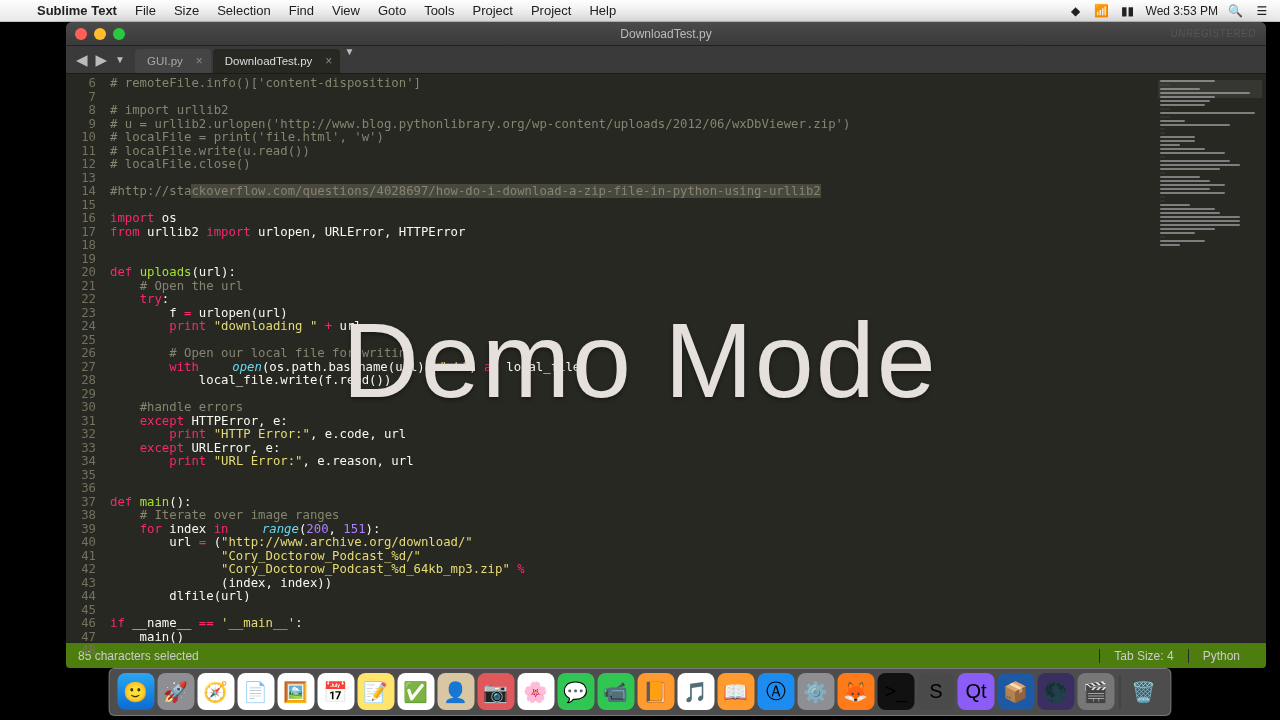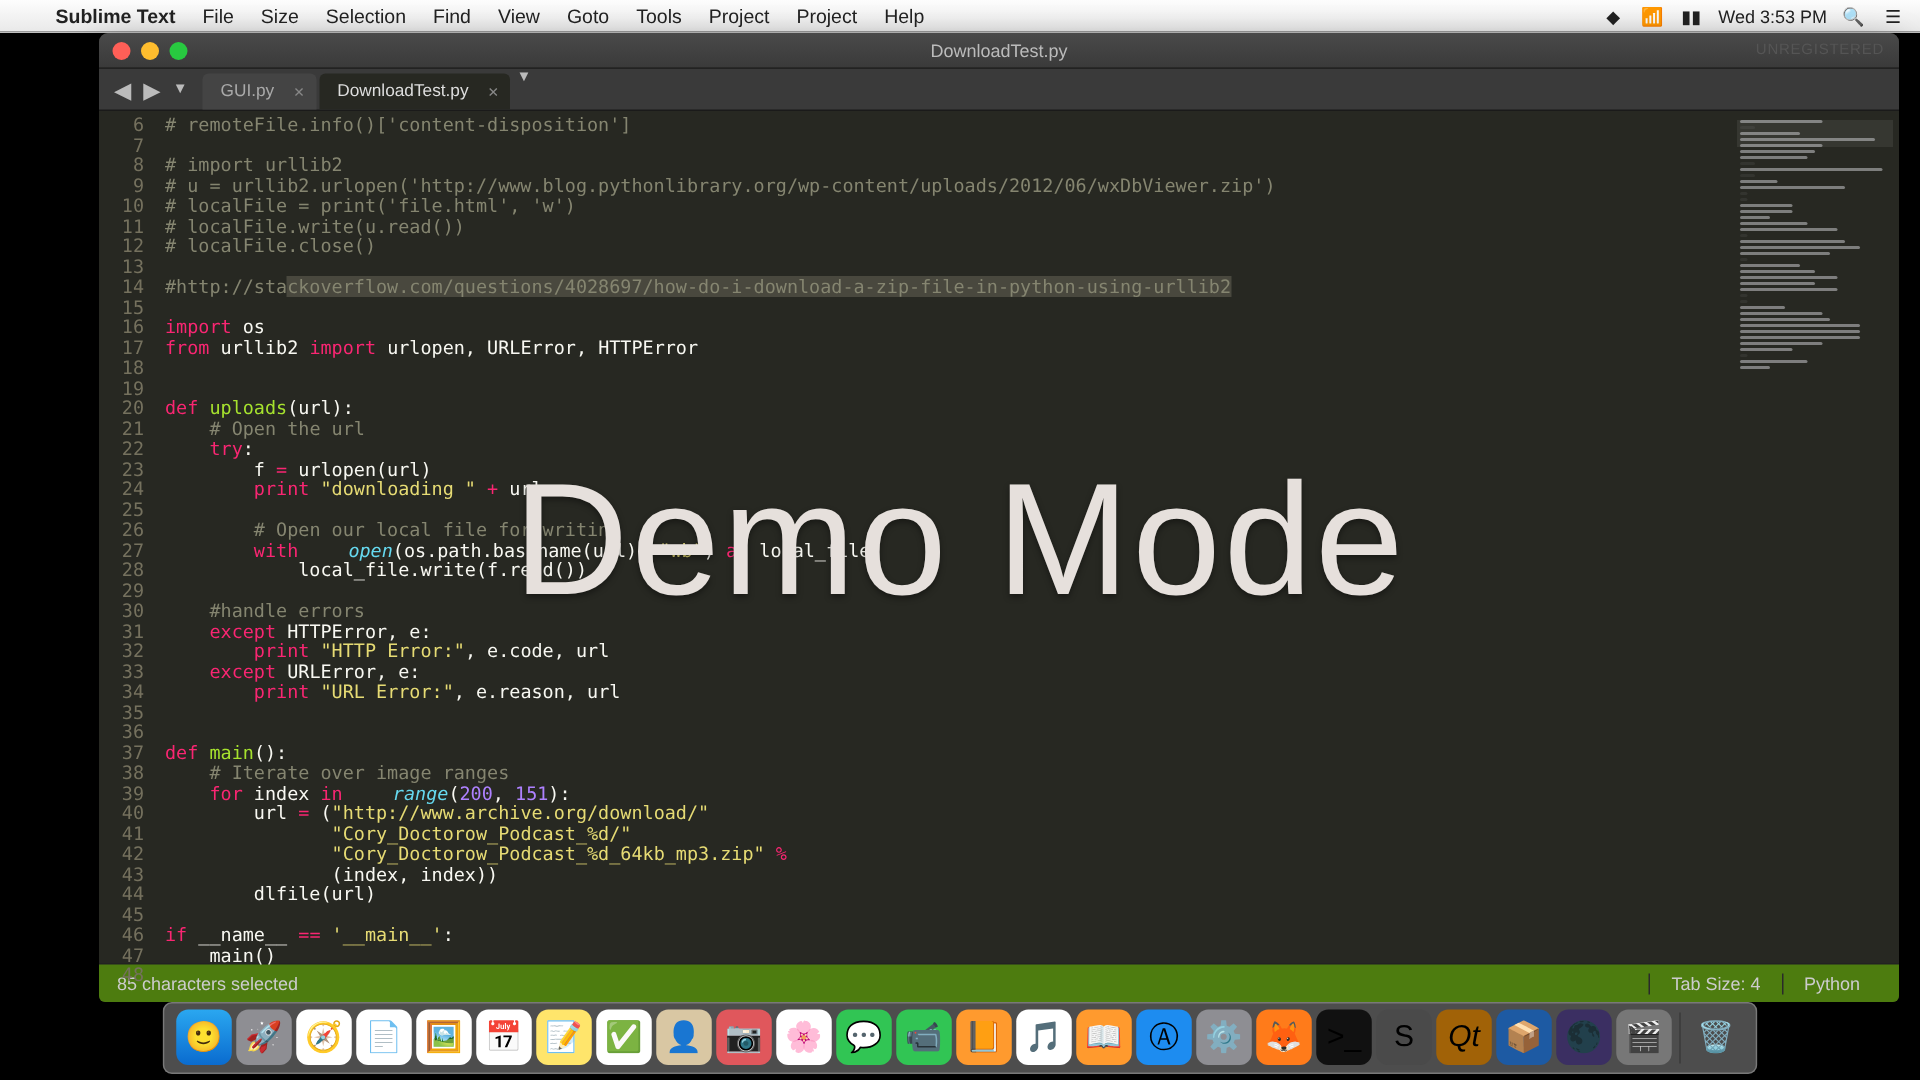--- a/index.html
+++ b/index.html
@@ -268,19 +268,19 @@
     <div class="dockicon" style="background: rgb(49, 197, 84);">💬</div>
     <div class="dockicon" style="background: rgb(49, 197, 84);">📹</div>
     <div class="dockicon" style="background: rgb(255, 154, 46);">📙</div>
     <div class="dockicon" style="background: rgb(255, 255, 255);">🎵</div>
     <div class="dockicon" style="background: rgb(255, 154, 46);">📖</div>
     <div class="dockicon" style="background: rgb(29, 140, 240);">Ⓐ</div>
     <div class="dockicon" style="background: rgb(142, 142, 147);">⚙️</div>
     <div class="dockicon" style="background: rgb(255, 123, 26);">🦊</div>
     <div class="dockicon" style="background: rgb(17, 17, 17);">&gt;_</div>
     <div class="dockicon" style="background: rgb(74, 74, 74);">S</div>
-    <div class="dockicon" style="background: #a16207; font-style: italic;">Qt</div>
+    <div class="dockicon" style="background: #8b5cf6;">Qt</div>
     <div class="dockicon" style="background: rgb(29, 90, 163);">📦</div>
     <div class="dockicon" style="background: rgb(59, 47, 98);">🌑</div>
     <div class="dockicon" style="background: rgb(119, 119, 119);">🎬</div>
     <div class="sep"></div>
     <div class="dockicon" style="background: transparent;">🗑️</div>
   </div>
 
 </body></html>

